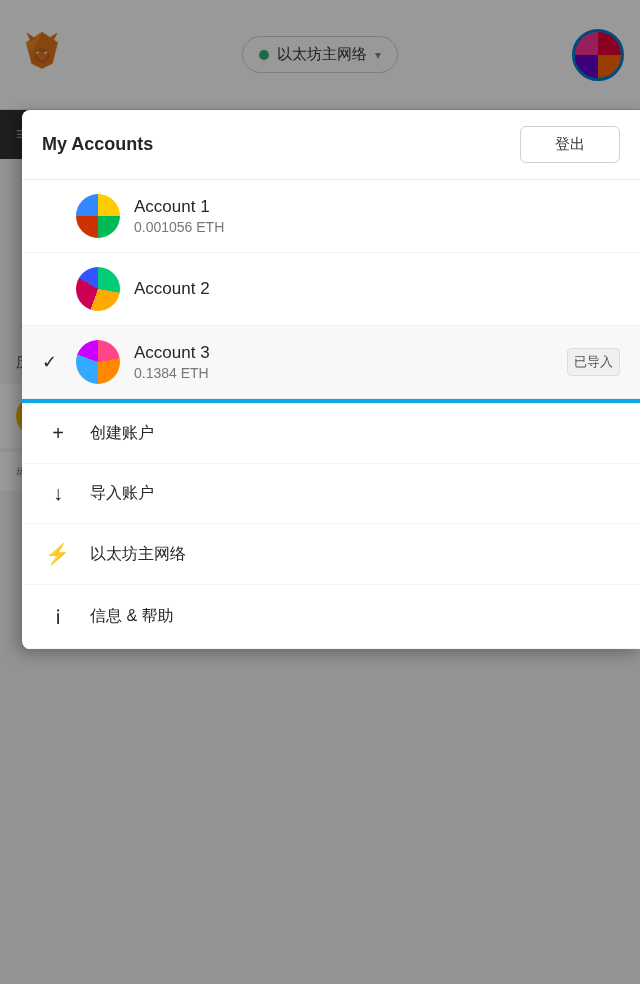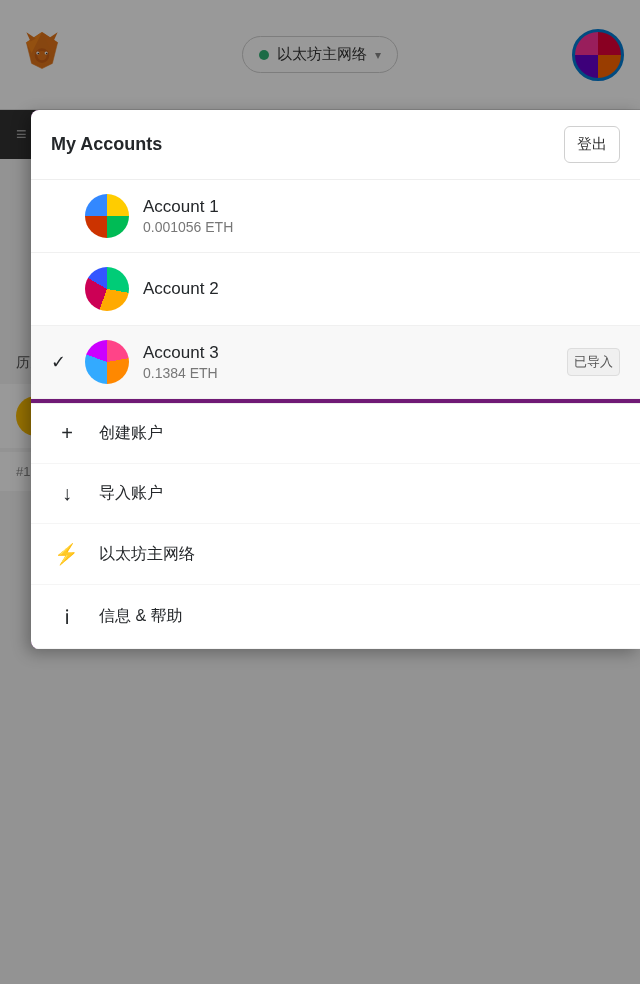--- a/index.html
+++ b/index.html
@@ -176,23 +176,23 @@
     .overlay-backdrop {
       position: absolute;
       top: 0; left: 0; right: 0; bottom: 0;
       background: rgba(0,0,0,0.4);
       z-index: 10;
     }
 
     .dropdown-panel {
       position: absolute;
       top: 110px;
-      left: 31px;
+      left: 22px;
       right: 0;
-      background: #701a75;
+      background: #0ea5e9;
       border-radius: 8px 0 0 8px;
       z-index: 20;
       overflow: hidden;
       box-shadow: -4px 4px 16px rgba(0,0,0,0.3);
     }
 
     .panel-header {
       display: flex;
       align-items: center;
       justify-content: space-between;
@@ -204,21 +204,21 @@
     .panel-title {
       font-size: 18px;
       font-weight: 600;
       color: #24272a;
     }
 
     .logout-btn {
       background: white;
       border: 1px solid #d0d0d0;
       border-radius: 6px;
-      padding: 8px 12px;
+      padding: 8px 34px;
       font-size: 15px;
       color: #333;
       cursor: pointer;
     }
 
     
     .account-list {
       background: white;
     }
 

